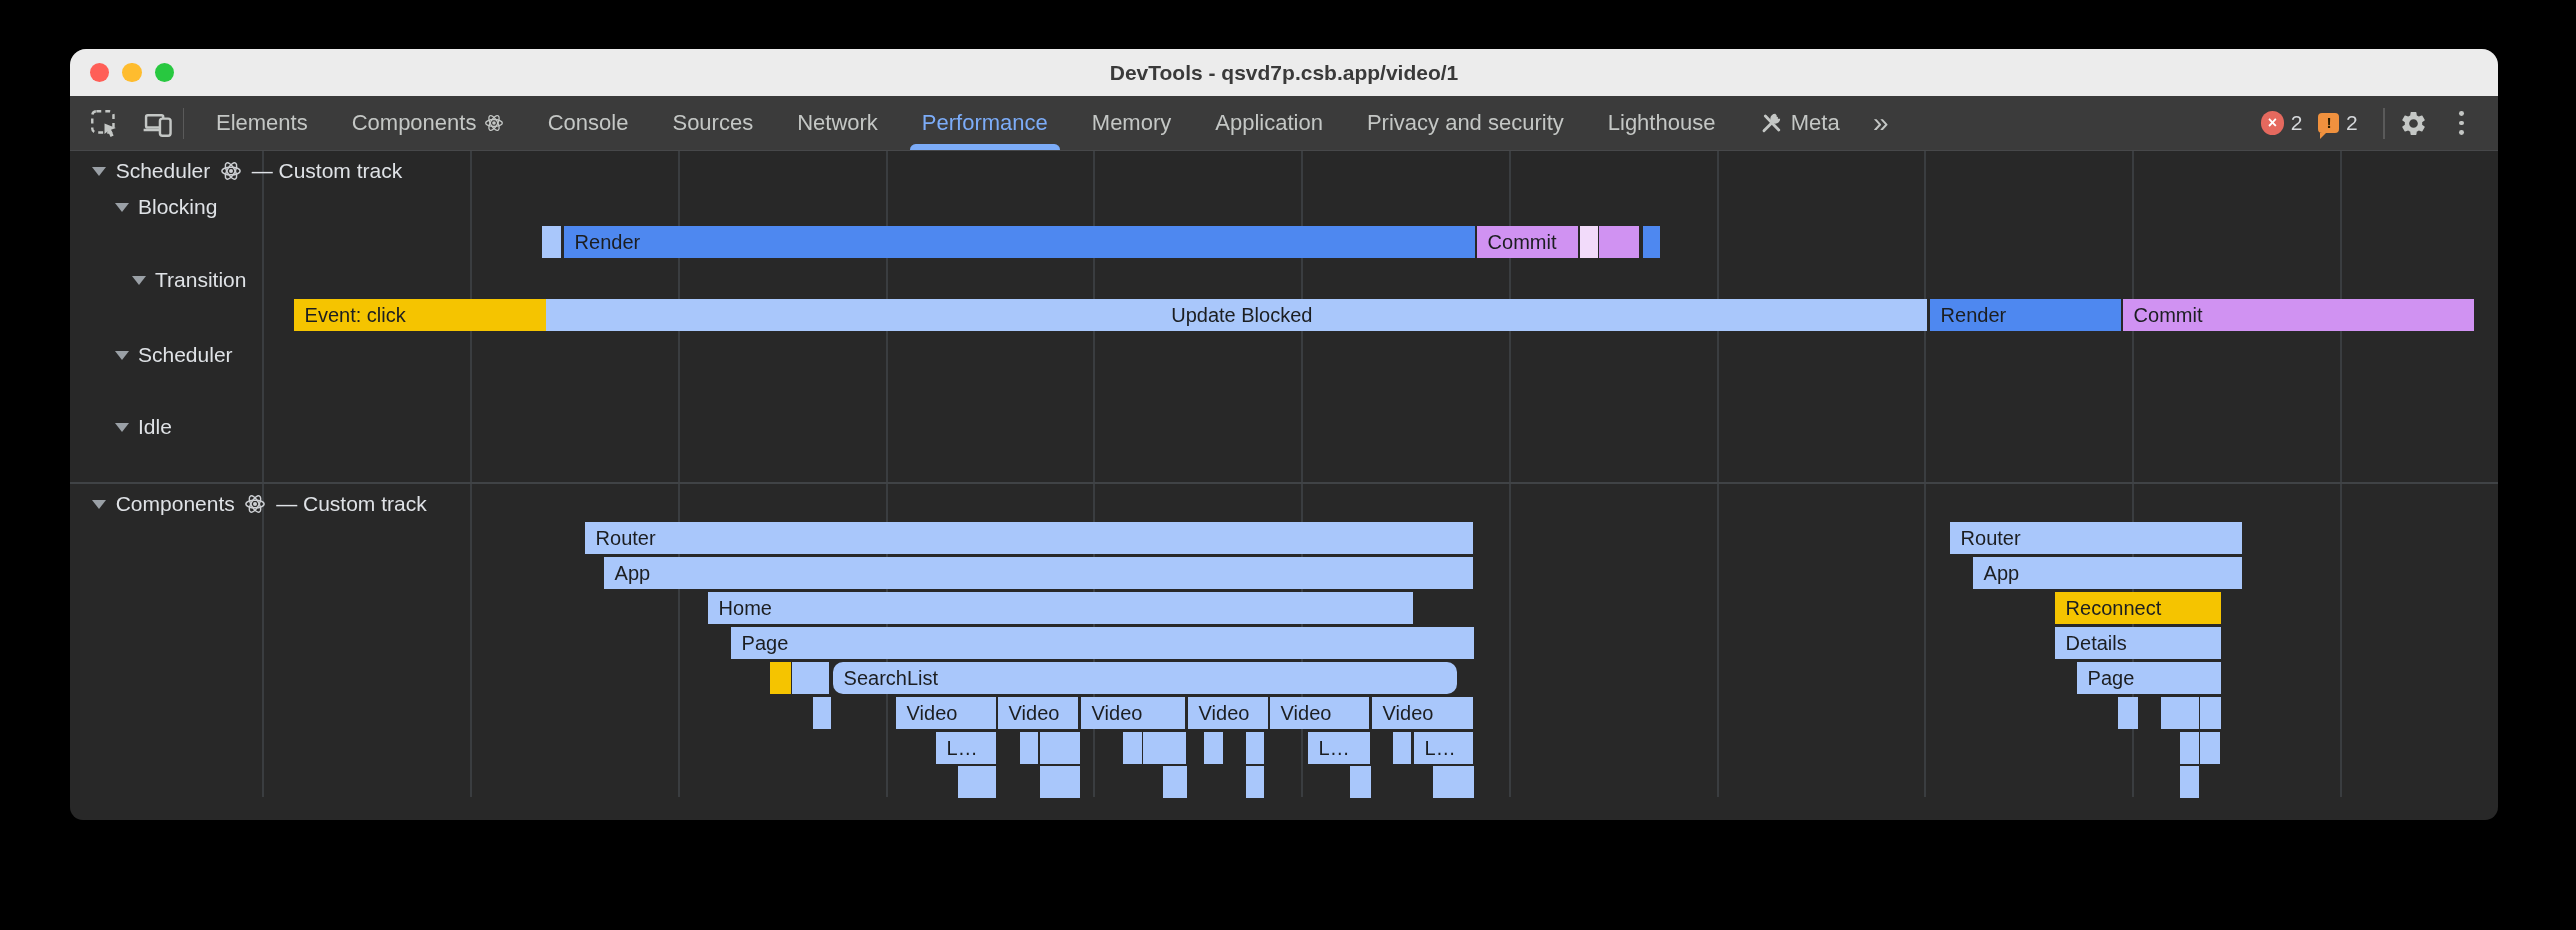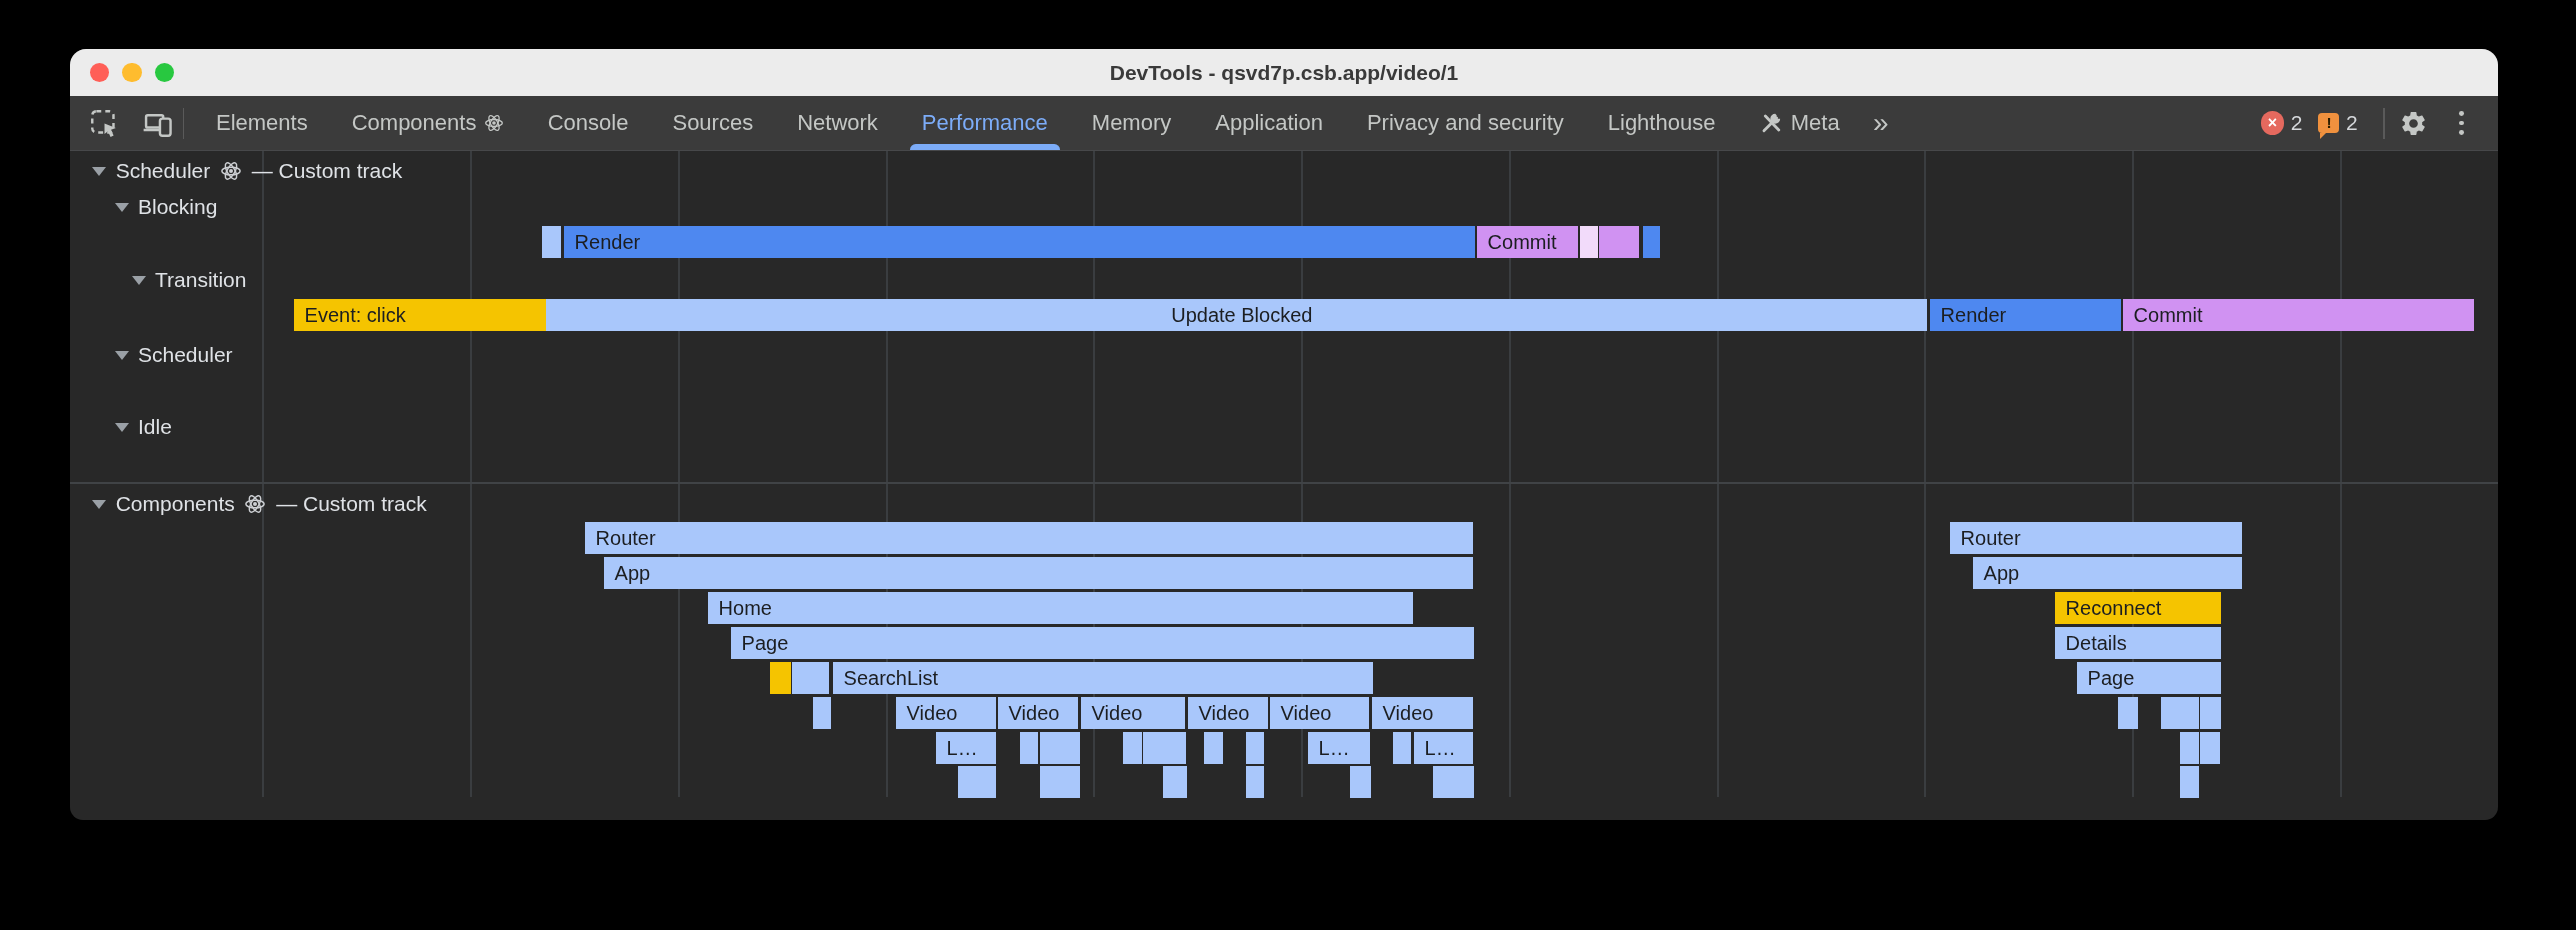--- a/index.html
+++ b/index.html
@@ -235,21 +235,21 @@
         <div class="bar c-lightblue" style="left: 515px; top: 473px; width: 888px;">Router</div>
         <div class="bar c-lightblue" style="left: 1880px; top: 473px; width: 292px;">Router</div>
         <div class="bar c-lightblue" style="left: 534px; top: 508px; width: 869px;">App</div>
         <div class="bar c-lightblue" style="left: 1903px; top: 508px; width: 269px;">App</div>
         <div class="bar c-lightblue" style="left: 638px; top: 543px; width: 705px;">Home</div>
         <div class="bar c-yellow" style="left: 1985px; top: 543px; width: 166px;">Reconnect</div>
         <div class="bar c-lightblue" style="left: 661px; top: 578px; width: 743px;">Page</div>
         <div class="bar c-lightblue" style="left: 1985px; top: 578px; width: 166px;">Details</div>
         <div class="bar c-yellow nolabel" style="left: 700px; top: 613px; width: 21px;"></div>
         <div class="bar c-lightblue nolabel" style="left: 722px; top: 613px; width: 37px;"></div>
-        <div class="bar c-lightblue" style="left: 763px; top: 613px; width: 540px;">SearchList</div>
+        <div class="bar c-lightblue" style="left: 763px; top: 613px; width: 624px; border-radius: 10px;">SearchList</div>
         <div class="bar c-lightblue" style="left: 2007px; top: 613px; width: 144px;">Page</div>
         <div class="bar c-lightblue nolabel" style="left: 743px; top: 648px; width: 18px;"></div>
         <div class="bar c-lightblue" style="left: 826px; top: 648px; width: 100px;">Video</div>
         <div class="bar c-lightblue" style="left: 928px; top: 648px; width: 80px;">Video</div>
         <div class="bar c-lightblue" style="left: 1011px; top: 648px; width: 104px;">Video</div>
         <div class="bar c-lightblue" style="left: 1118px; top: 648px; width: 80px;">Video</div>
         <div class="bar c-lightblue" style="left: 1200px; top: 648px; width: 99px;">Video</div>
         <div class="bar c-lightblue" style="left: 1302px; top: 648px; width: 101px;">Video</div>
         <div class="bar c-lightblue nolabel" style="left: 2048px; top: 648px; width: 19.5px;"></div>
         <div class="bar c-lightblue nolabel" style="left: 2091px; top: 648px; width: 38px;"></div>

